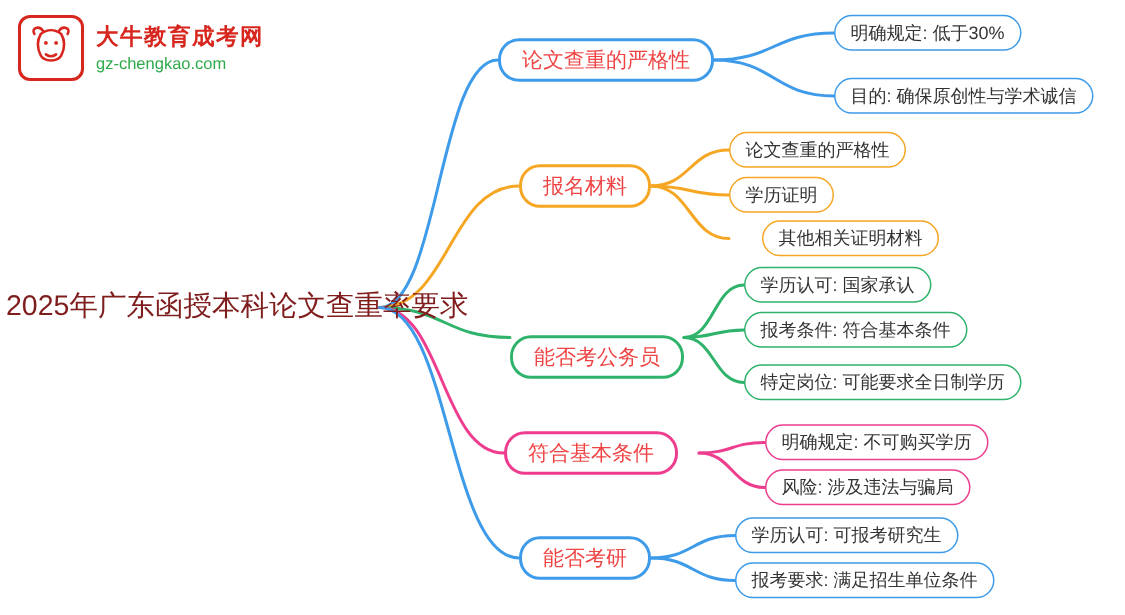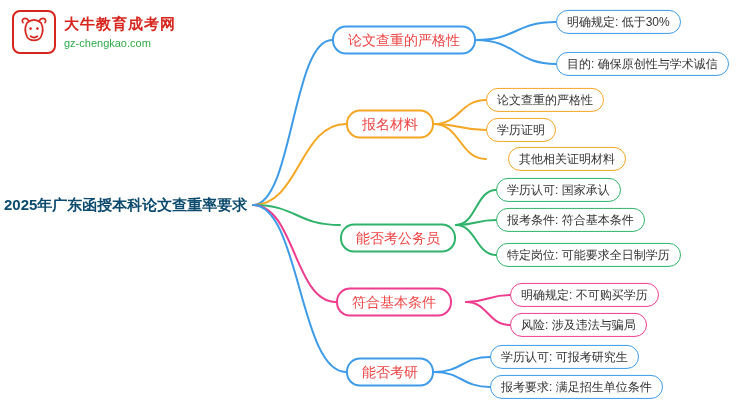--- a/index.html
+++ b/index.html
@@ -24,21 +24,21 @@
   .logo-title { font-size:15px; font-weight:700; letter-spacing:1px; }
   .logo-url { font-size:11px; margin-top:3px; }
 
   
   .node {
     position:absolute; transform:translateY(-50%);
     background:#ffffff; white-space:nowrap; color:#333333; z-index:2;
     line-height:1.35;
   }
   .root {
-    font-size:15px; font-weight:700; color:#0c4a6e; background:transparent;
+    font-size:19px; font-weight:400; color:#7f1d1d; background:transparent;
   }
   .branch {
     font-size:14px; padding:3px 14px; border:2px solid #999; border-radius:14px;
     color:#ef4444;
   }
   .leaf {
     font-size:12px; padding:3px 10px; border:1.5px solid #999; border-radius:12px;
     color:#333333;
   }
 </style>

